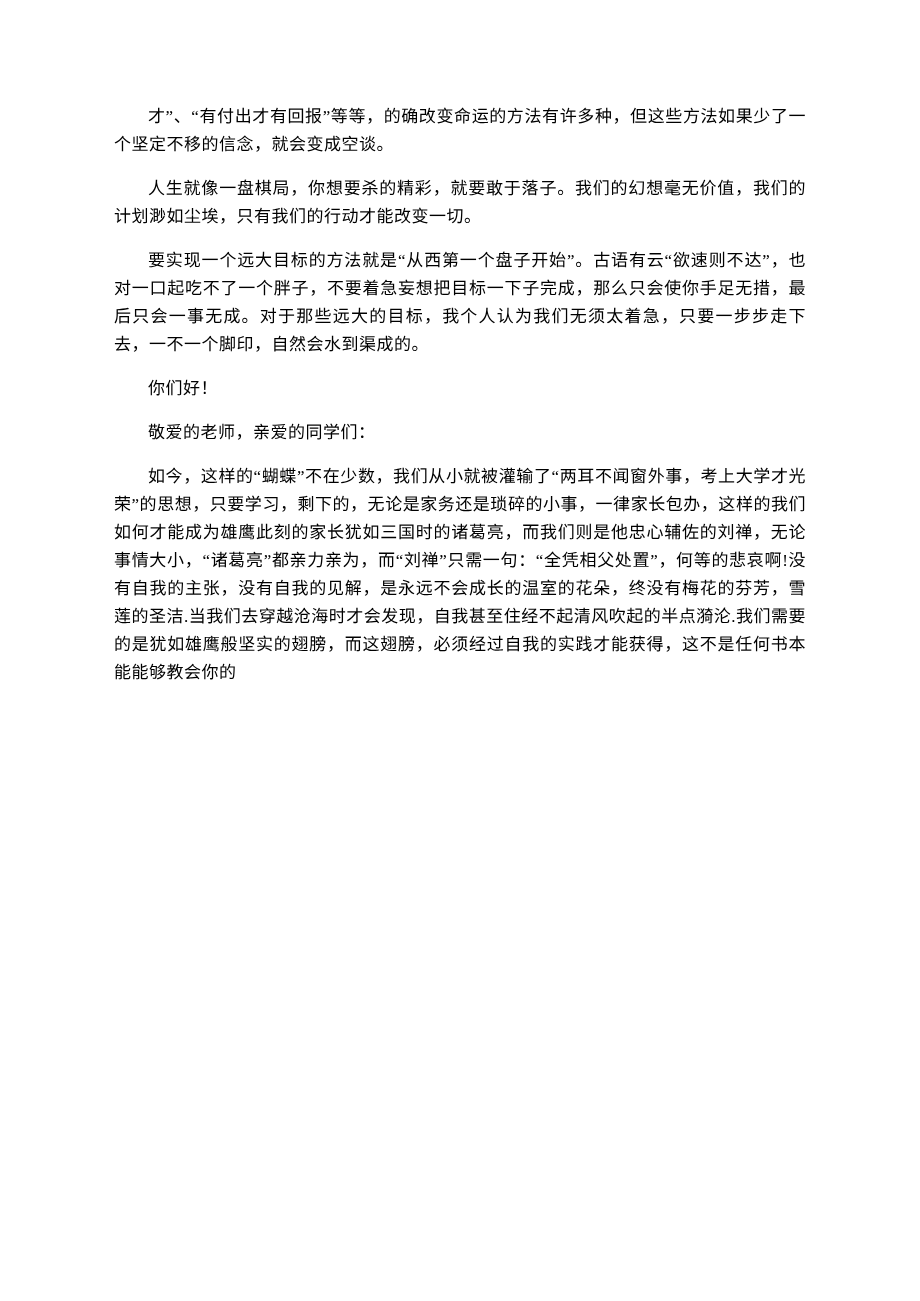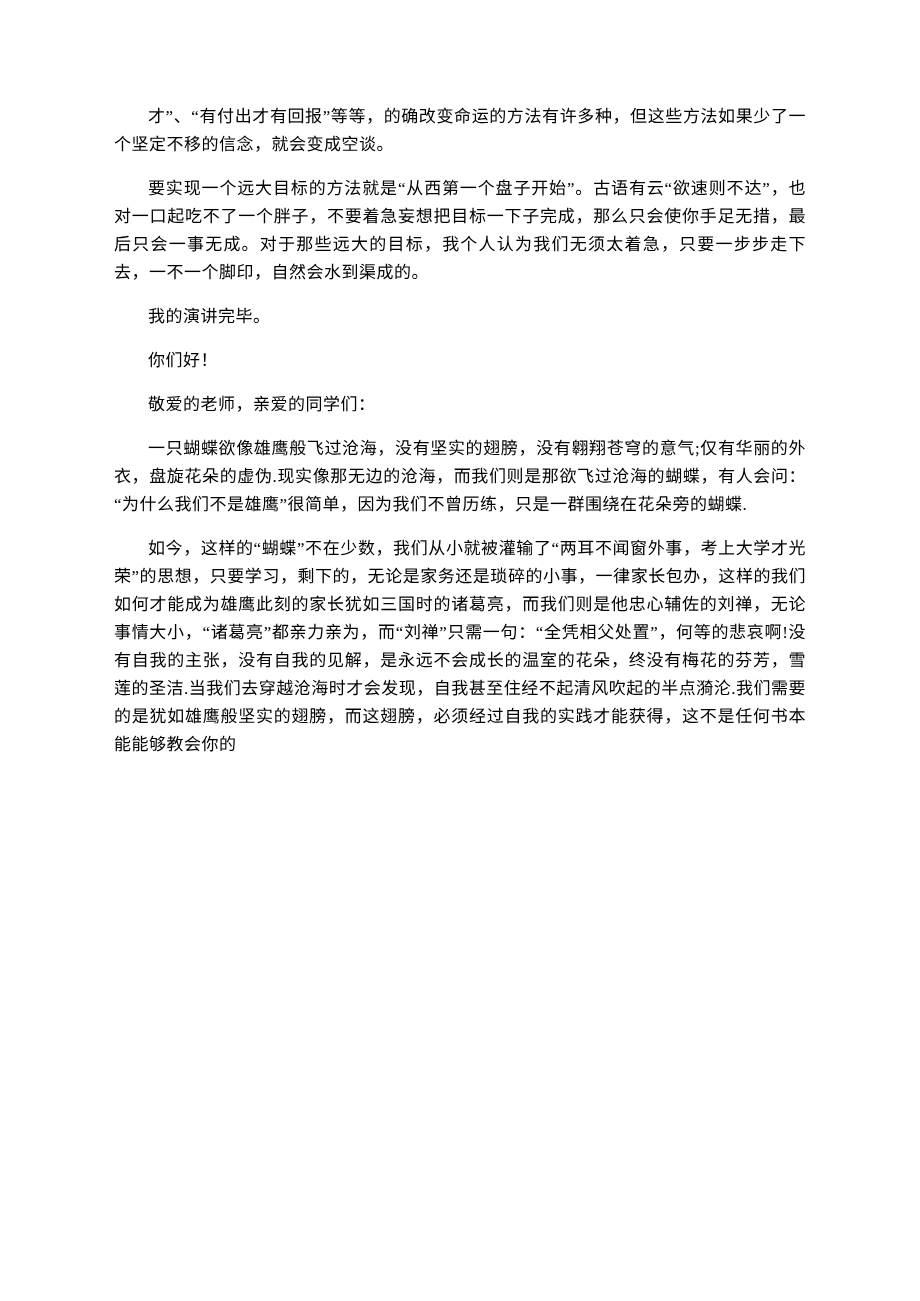--- a/index.html
+++ b/index.html
@@ -28,20 +28,19 @@
     letter-spacing: 0.5px;
     word-break: break-all;
   }
 </style>
 </head>
 <body>
 
 <div class="page">
   <div class="doc-body">
     <p>才”、“有付出才有回报”等等，的确改变命运的方法有许多种，但这些方法如果少了一个坚定不移的信念，就会变成空谈。</p>
+    <p>人生就像一盘棋局，你想要杀的精彩，就要敢于落子。我们的幻想毫无价值，我们的计划渺如尘埃，只有我们的行动才能改变一切。</p>
     <p>要实现一个远大目标的方法就是“从西第一个盘子开始”。古语有云“欲速则不达”，也对一口起吃不了一个胖子，不要着急妄想把目标一下子完成，那么只会使你手足无措，最后只会一事无成。对于那些远大的目标，我个人认为我们无须太着急，只要一步步走下去，一不一个脚印，自然会水到渠成的。</p>
-    <p>我的演讲完毕。</p>
     <p>你们好！</p>
     <p>敬爱的老师，亲爱的同学们：</p>
-    <p>一只蝴蝶欲像雄鹰般飞过沧海，没有坚实的翅膀，没有翱翔苍穹的意气;仅有华丽的外衣，盘旋花朵的虚伪.现实像那无边的沧海，而我们则是那欲飞过沧海的蝴蝶，有人会问：“为什么我们不是雄鹰”很简单，因为我们不曾历练，只是一群围绕在花朵旁的蝴蝶.</p>
     <p>如今，这样的“蝴蝶”不在少数，我们从小就被灌输了“两耳不闻窗外事，考上大学才光荣”的思想，只要学习，剩下的，无论是家务还是琐碎的小事，一律家长包办，这样的我们如何才能成为雄鹰此刻的家长犹如三国时的诸葛亮，而我们则是他忠心辅佐的刘禅，无论事情大小，“诸葛亮”都亲力亲为，而“刘禅”只需一句：“全凭相父处置”，何等的悲哀啊!没有自我的主张，没有自我的见解，是永远不会成长的温室的花朵，终没有梅花的芬芳，雪莲的圣洁.当我们去穿越沧海时才会发现，自我甚至住经不起清风吹起的半点漪沦.我们需要的是犹如雄鹰般坚实的翅膀，而这翅膀，必须经过自我的实践才能获得，这不是任何书本能能够教会你的</p>
   </div>
 </div>
 
 </body></html>

